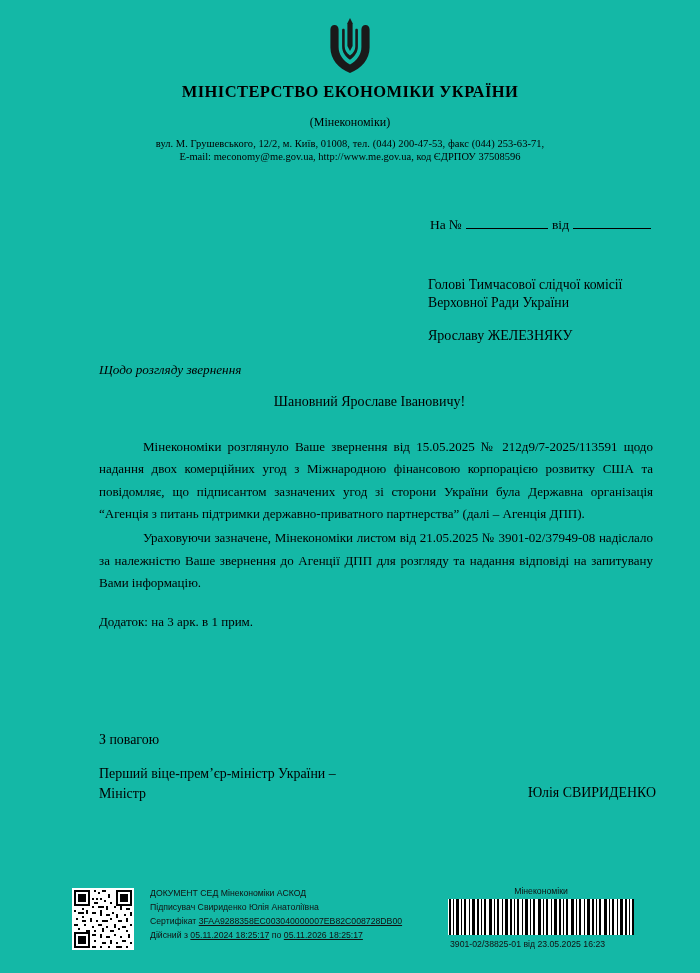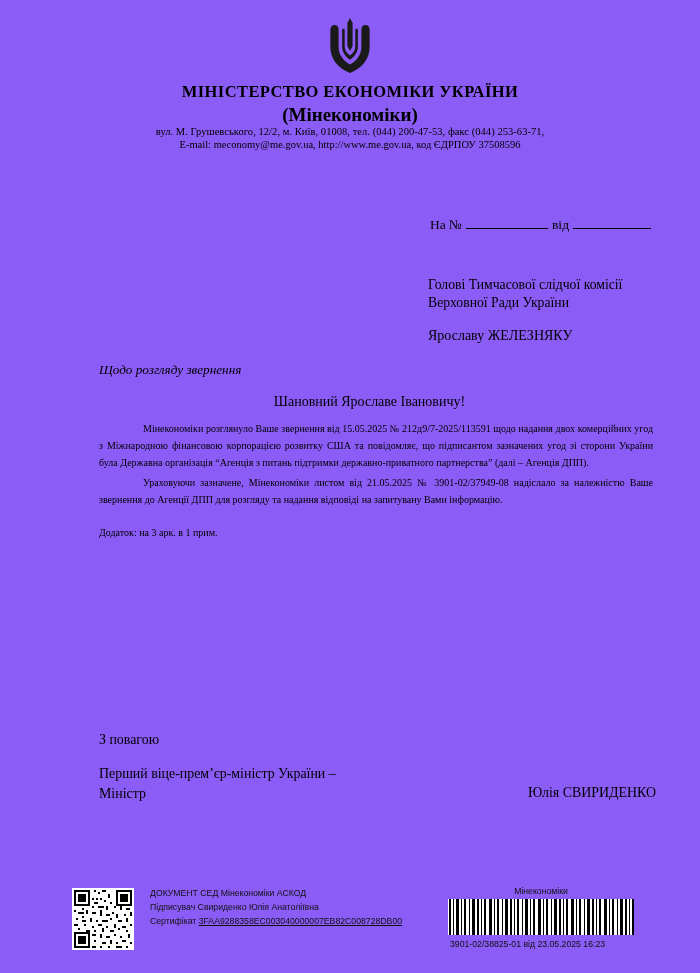--- a/index.html
+++ b/index.html
@@ -16,21 +16,21 @@
     overflow: hidden;
     font-family: "Liberation Serif", serif;
     color: #000000;
     box-sizing: border-box;
   }
   .sheet {
     position: absolute;
     left: 0; top: 0;
     width: 700px;
     height: 973px;
-    background: #8b5cf6;
+    background: #14b8a6;
   }
 
   
   .emblem {
     position: absolute;
     left: 0; right: 0;
     top: 16px;
     display: flex;
     justify-content: center;
   }
@@ -43,27 +43,27 @@
     right: 60px;
     top: 82px;
     text-align: center;
   }
   .ministry-name {
     font-size: 16.5px;
     font-weight: bold;
     letter-spacing: 0.4px;
   }
   .ministry-short {
-    font-size: 19px;
-    font-weight: bold;
-    margin-top: 2px;
+    font-size: 12px;
+    font-weight: normal;
+    margin-top: 13px;
   }
   .addr-line {
     font-size: 10.5px;
-    margin-top: 0;
+    margin-top: 8px;
     letter-spacing: 0.05px;
   }
   .addr-line2 {
     font-size: 10.5px;
     margin-top: 2px;
     font-family: Liberation Serif, serif;
   }
 
   
   .refline {
@@ -124,23 +124,23 @@
     right: 60px;
     top: 394px;
     text-align: center;
     font-size: 14px;
   }
 
   
   .body {
     position: absolute;
     left: 99px;
-    top: 420px;
+    top: 436px;
     width: 554px;
-    font-size: 10px;
+    font-size: 13px;
     line-height: 1.72;
     text-align: justify;
   }
   .body p {
     margin: 0 0 2px 0;
     text-indent: 44px;
   }
   .body p.noindent { text-indent: 0; }
   .body p.gap { margin-top: 16px; }
 
@@ -370,20 +370,26 @@
       <div class="stamp-text">
         <div>ДОКУМЕНТ СЕД Мінекономіки АСКОД</div>
         <div>
           <span>Підписувач</span>
           <span class="b">Свириденко Юлія Анатоліївна</span>
         </div>
         <div>
           <span>Сертифікат</span>
           <span class="link">3FAA9288358EC003040000007EB82C008728DB00</span>
         </div>
+        <div>
+          <span>Дійсний з</span>
+          <span class="link">05.11.2024 18:25:17</span>
+          <span>по</span>
+          <span class="link">05.11.2026 18:25:17</span>
+        </div>
       </div>
 
       <div class="barcode-wrap">
         <div class="barcode-label">Мінекономіки</div>
         <svg class="barcode" viewBox="0 0 186 36" preserveAspectRatio="none" aria-hidden="true">
           <rect width="186" height="36" fill="#ffffff"></rect>
           <g fill="#000000">
             <rect x="1" y="0" width="2" height="36"></rect>
               <rect x="5" y="0" width="1" height="36"></rect>
               <rect x="8" y="0" width="3" height="36"></rect>

